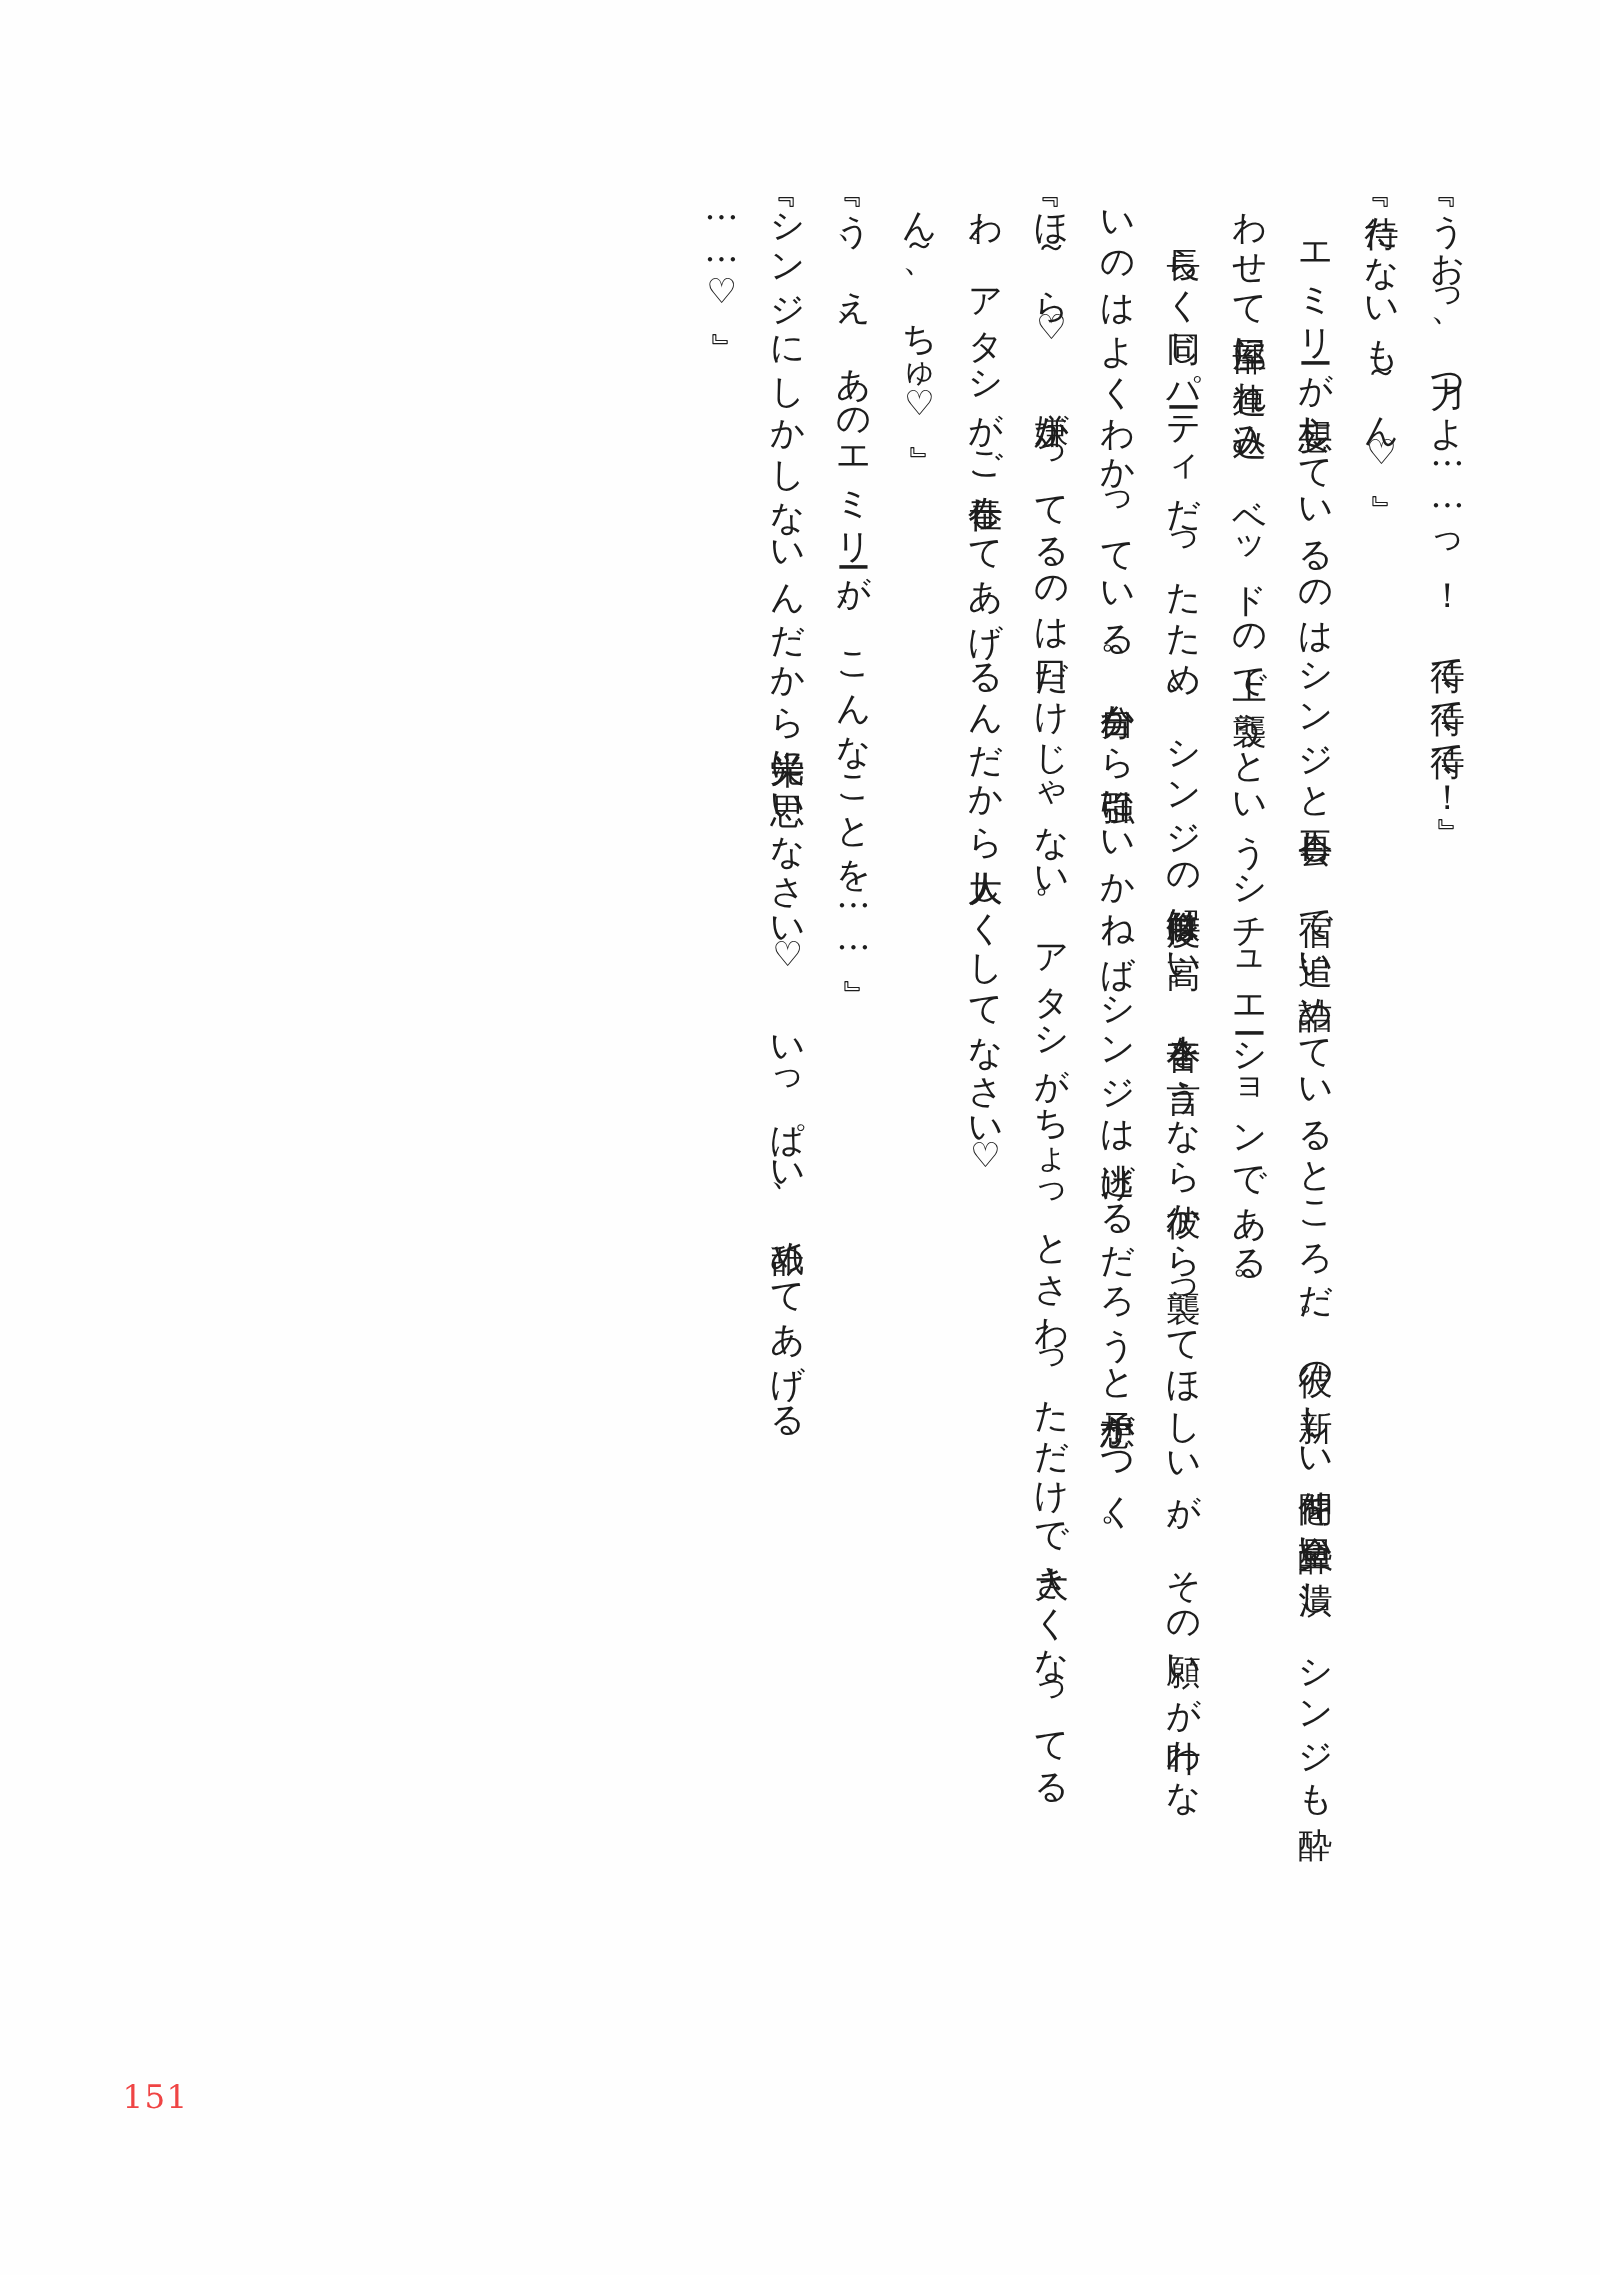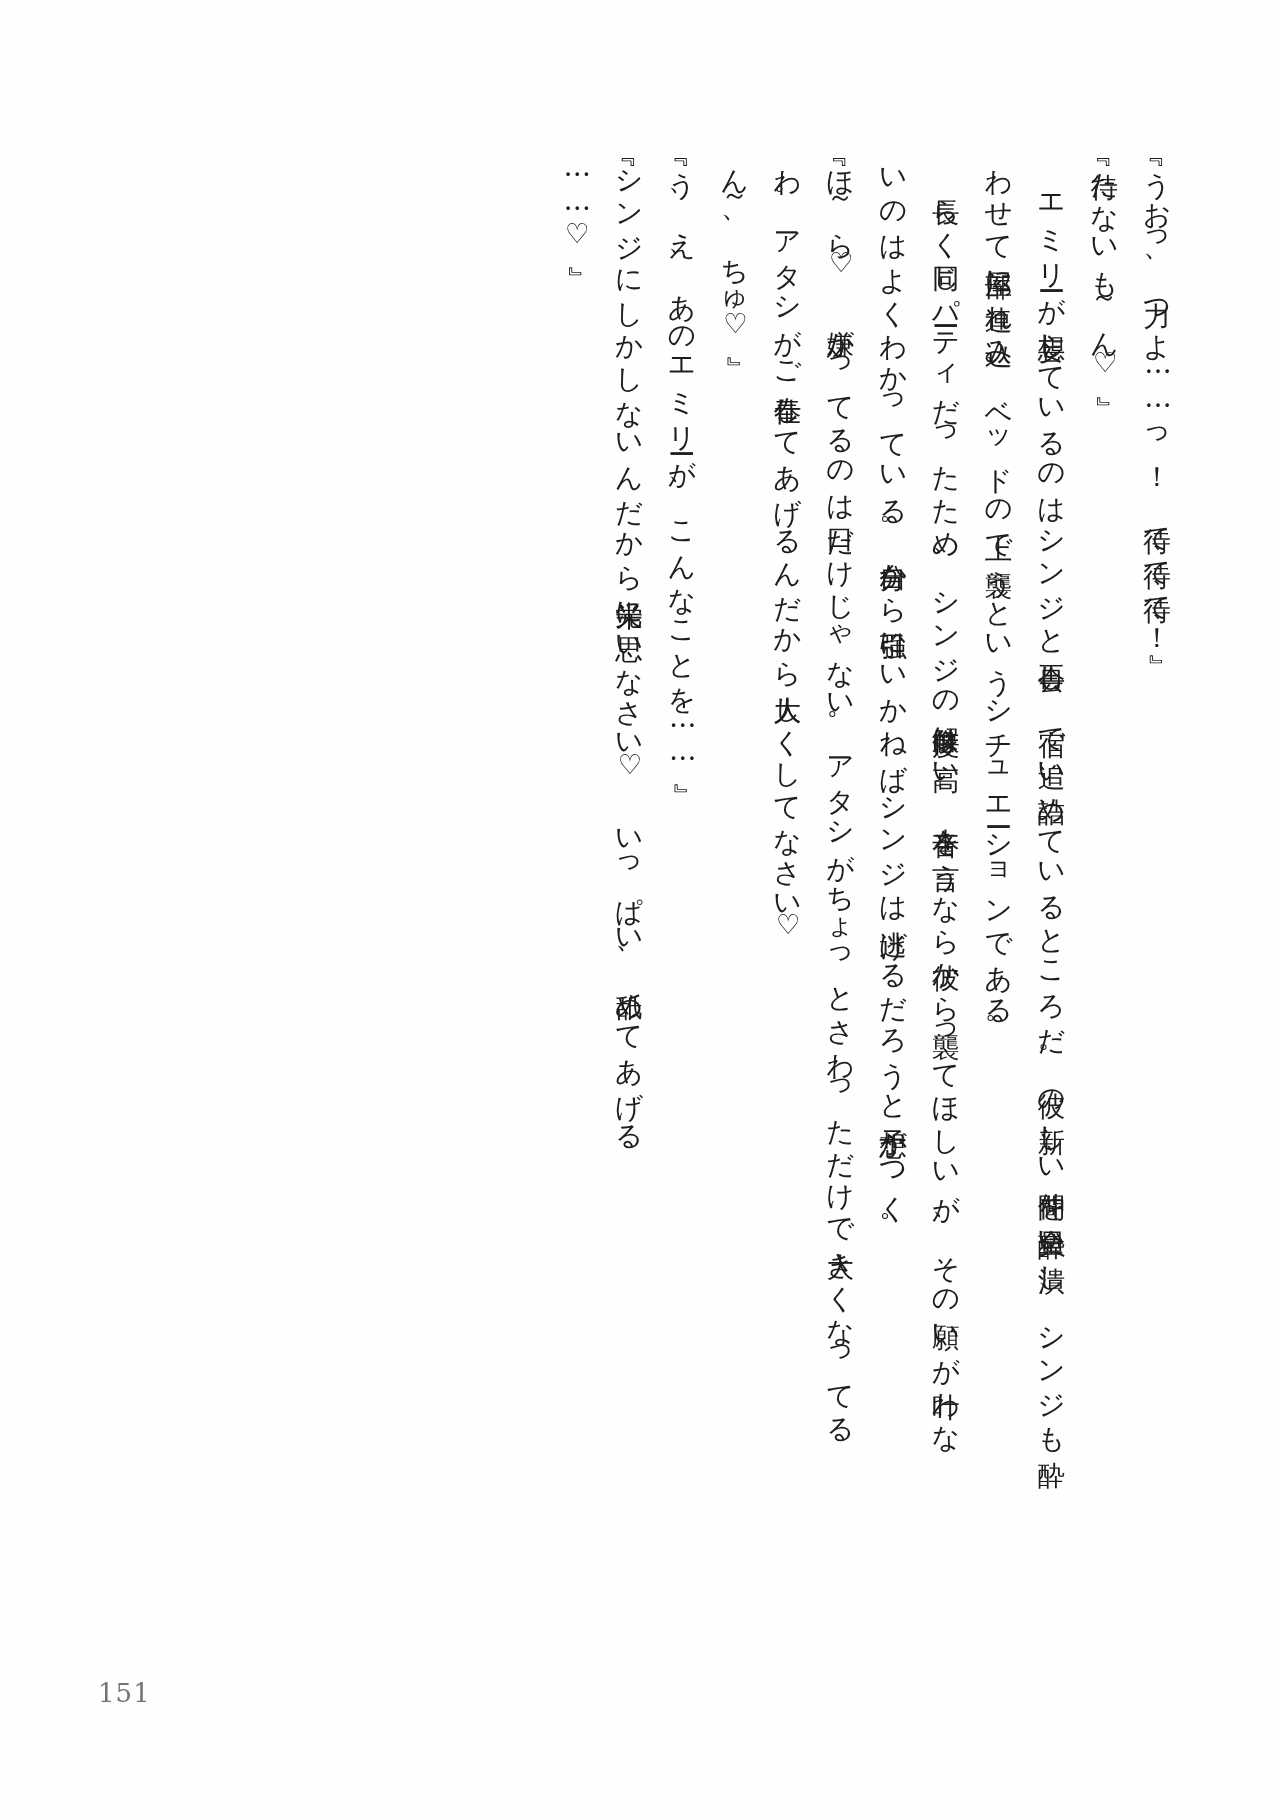--- a/index.html
+++ b/index.html
@@ -48,24 +48,24 @@
   }
 
   
   .para.indent {
     text-indent: 1em;
   }
 
   .page-number {
     position: absolute;
     left: 98px;
-    bottom: 112px;
+    bottom: 127px;
     font-size: 26px;
     font-family: "DejaVu Serif", "Liberation Serif", serif;
-    color: #737373;
+    color: #ef4444;
     letter-spacing: 0.04em;
   }
 </style>
 </head>
 <body>
 
 <div class="page">
 
   <div class="text-block">
     <p class="para">『うおっ、力つよ……っ！　待て待て待て！』</p>

